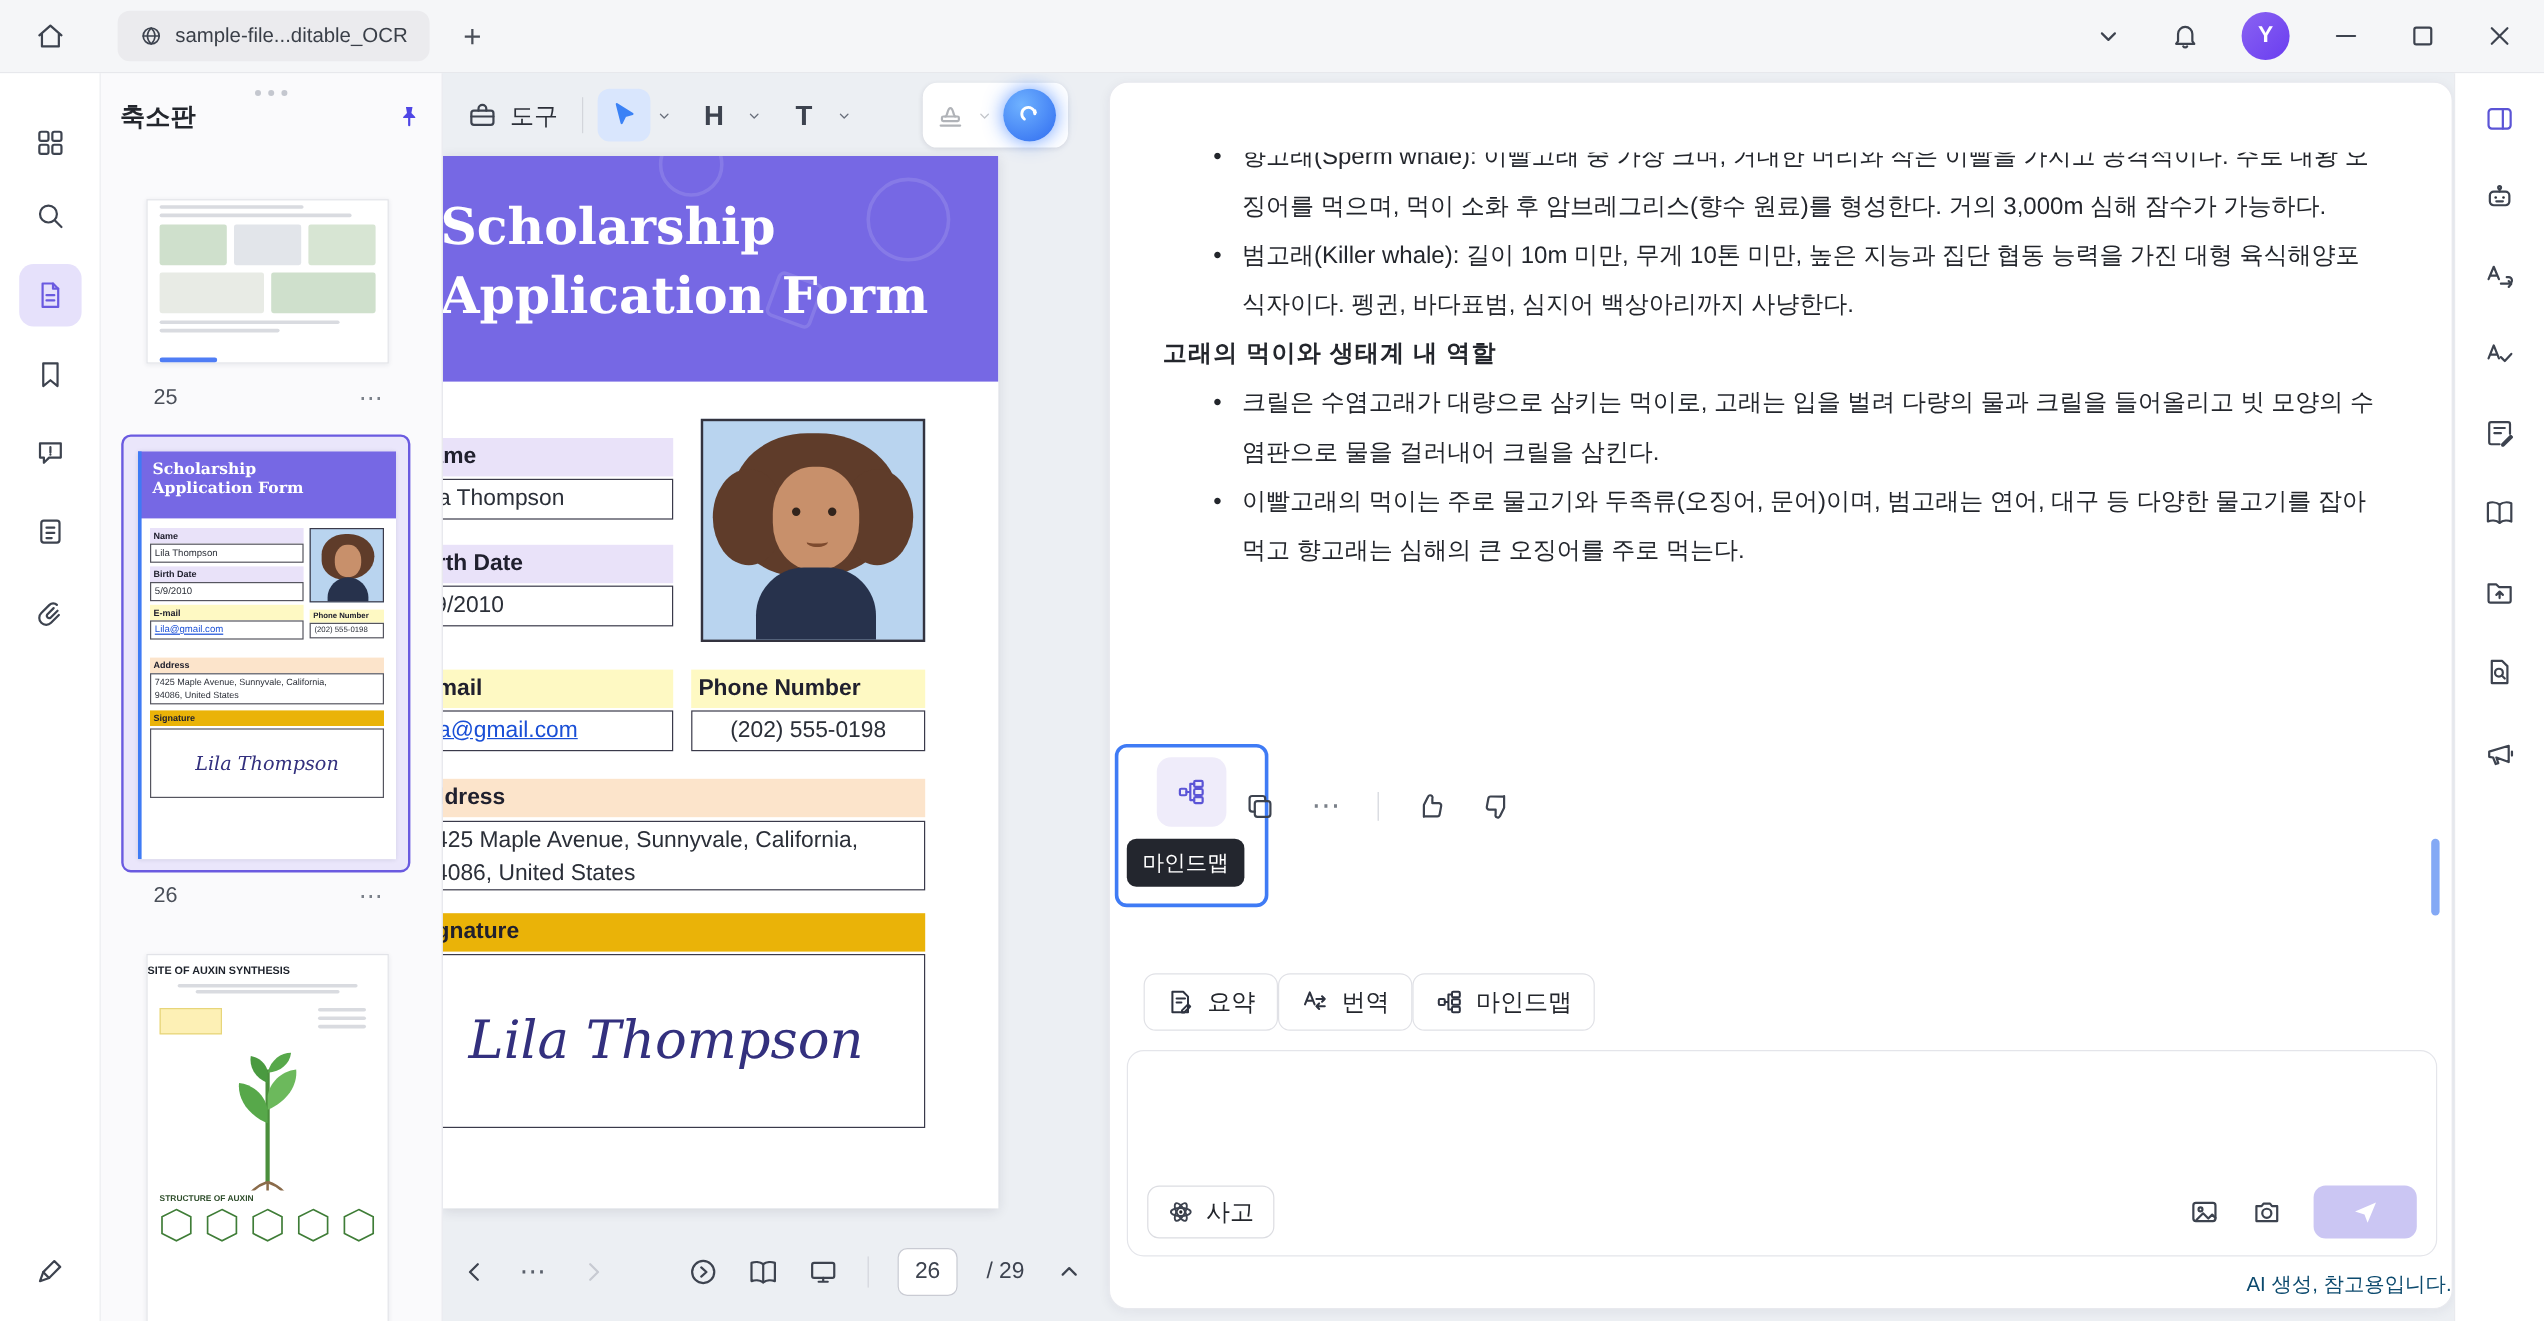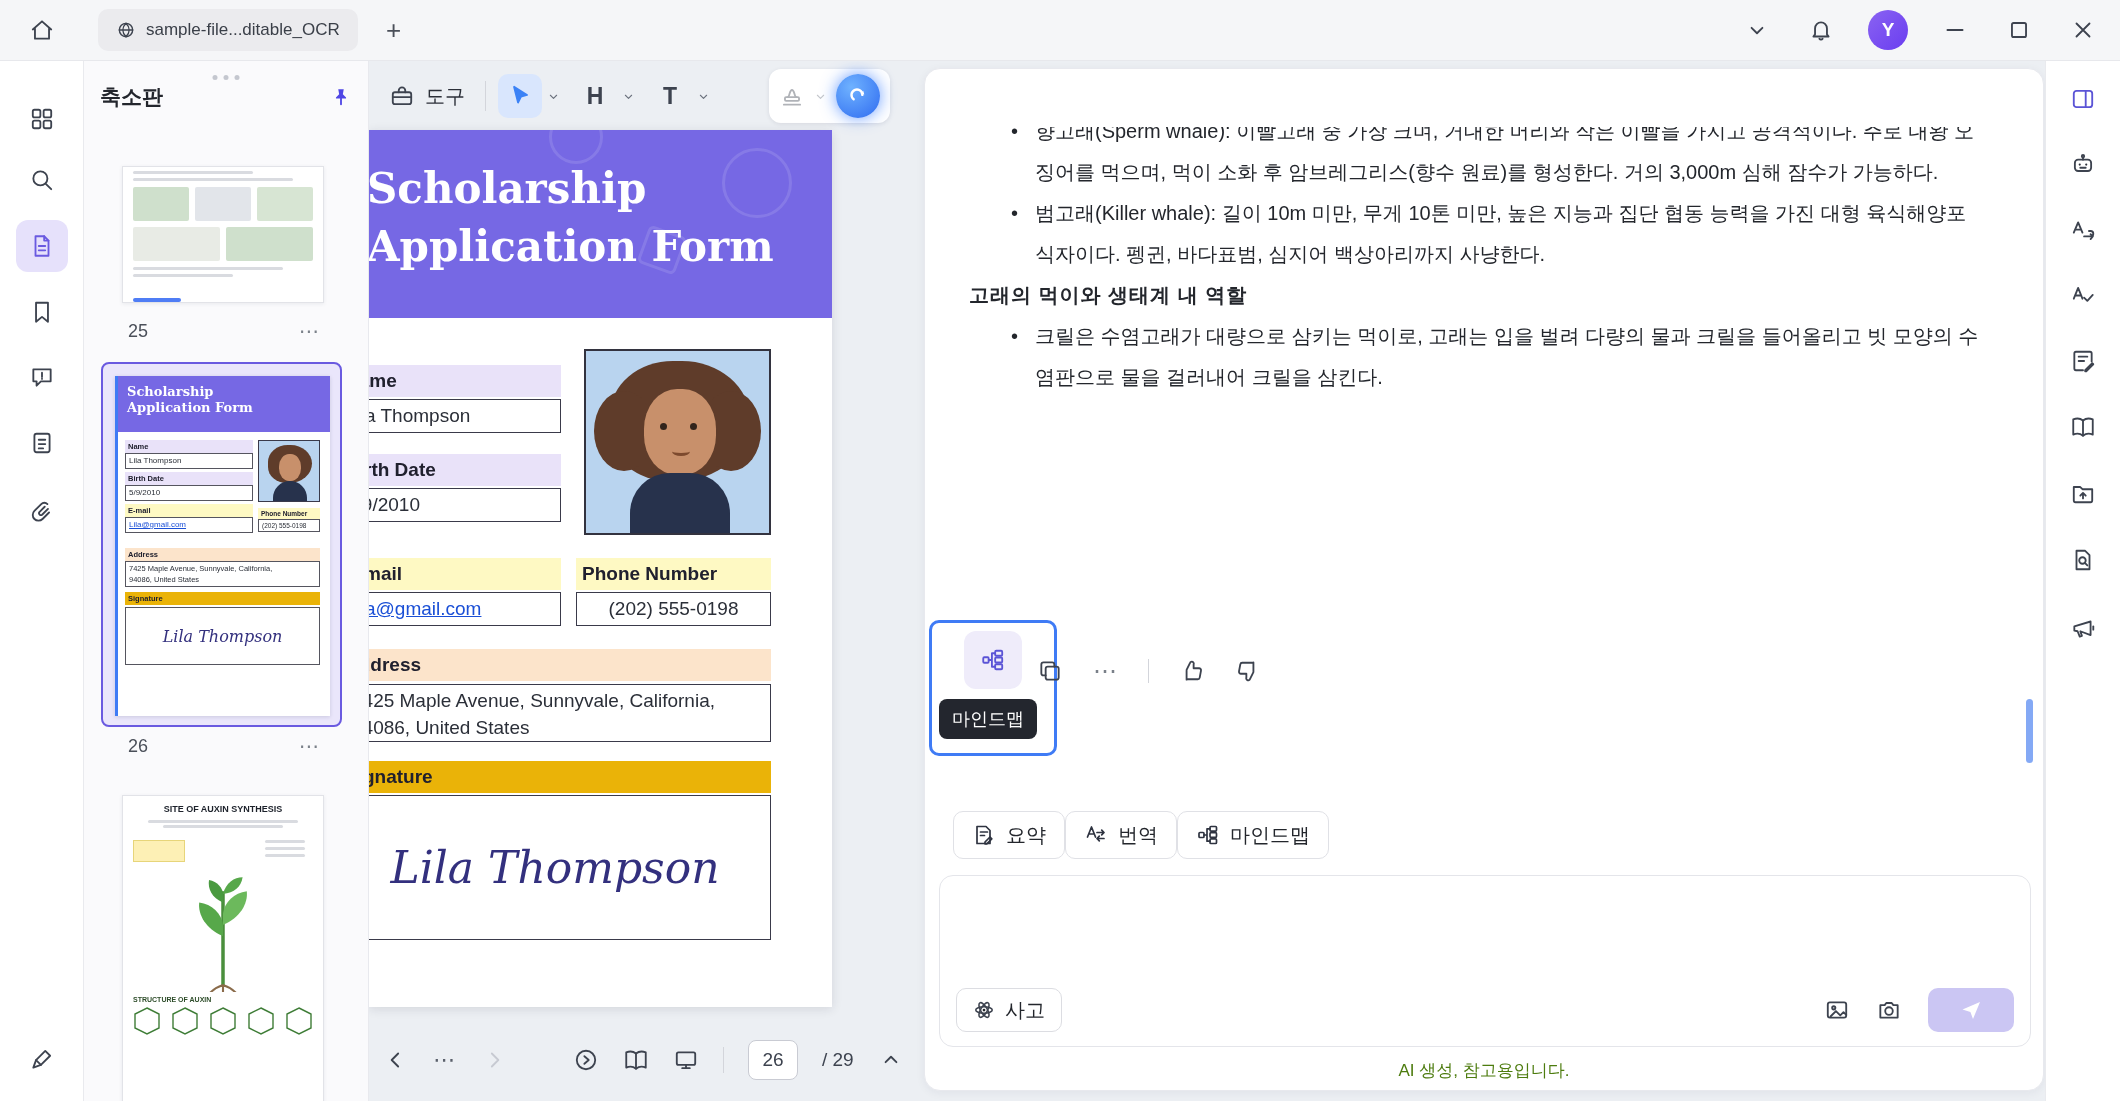--- a/index.html
+++ b/index.html
@@ -55,21 +55,21 @@
   .mini-phone{position:absolute;right:10px;top:132px;width:62px}
   .mini-phone .mini-lbl{font-size:6.5px;height:11px}
   .mini-phone .mini-val{font-size:6.5px;height:13px}
   .mini-wide{position:absolute;left:10px;top:172px;width:195px}
   .mini-addr{height:26px;border:1px solid #55555f;font-size:7.5px;line-height:1.4;padding:2px 0 0 3px;background:#fff}
   .mini-siglbl{position:absolute;left:10px;top:216px;width:195px}
   .mini-sigbox{position:absolute;left:10px;top:231px;width:195px;height:58px;border:1px solid #55555f;display:flex;align-items:center;justify-content:center}
   .mini-sig{font-family:"DejaVu Serif","Liberation Serif",serif;font-style:italic;font-size:16px;color:#33307e}
   
   #thumb27{left:38px;top:734px;width:202px;height:340px}
-  .t27-title{font-size:9px;font-weight:bold;text-align:center;margin-top:8px;color:#1d222b}
+  .t27-title{font-size:9px;font-weight:bold;text-align:left;margin-top:8px;color:#1d222b}
   .t27-sub{font-size:7px;font-weight:bold;color:#2e4d2a;margin:4px 0 0 10px}
   .ybox{position:absolute;left:10px;top:44px;width:52px;height:22px;background:#fdf0b5;border:1px solid #e7d57a}
   .t27-lines{position:absolute;right:8px;top:40px;width:60px}
 
   
   #workspace{position:absolute;left:369px;top:61px;width:1676px;height:1040px;background:#eceff3;overflow:hidden}
 
   
   #pdf-toolbar{position:absolute;left:12px;top:7px;height:56px;display:flex;align-items:center;gap:12px}
   .tools-btn{display:flex;align-items:center;gap:10px;font-size:20px;color:#2b2f38;padding:6px 8px;border-radius:8px}
@@ -134,21 +134,21 @@
   .qa-btn{height:48px;border:1px solid #e0e1e6;border-radius:10px;background:#fff;display:flex;align-items:center;gap:10px;padding:0 18px;font-size:20px;color:#23262c}
   .qa-btn .ic{width:24px;height:24px;stroke:#2e3340}
   
   .input-box{position:absolute;left:14px;top:806px;width:1092px;height:172px;border:1px solid #e4e5ea;border-radius:14px;background:#fff}
   .prompt-input{position:absolute;left:20px;top:16px;width:1000px;height:32px;border:none;outline:none;font-size:20px;color:#23262c;font-family:inherit;background:transparent}
   .prompt-input::placeholder{color:#9aa0ab}
   .think-btn{position:absolute;left:16px;bottom:14px;height:44px;border:1px solid #dcdde2;border-radius:10px;background:#fff;display:flex;align-items:center;gap:10px;padding:0 16px;font-size:20px;color:#23262c}
   .in-right{position:absolute;right:16px;bottom:14px;display:flex;align-items:center;gap:26px}
   .send-btn{width:86px;height:44px;border-radius:10px;background:#cbc6f3;display:flex;align-items:center;justify-content:center}
   .send-btn svg{width:24px;height:24px}
-  .disclaimer{position:absolute;bottom:8px;left:0;width:100%;text-align:center;font-size:17px;color:#4d7c0f}
+  .disclaimer{position:absolute;bottom:8px;left:0;width:100%;text-align:right;font-size:17px;color:#0c4a6e}
 
   
   #right-rail{position:absolute;left:2045px;top:61px;width:75px;height:1040px;background:#fff;border-left:1px solid #e9eaee}
   #right-rail .rail-btn{left:11px}
   .rail-btn.accent .ic{stroke:#5b54d6}
 </style>
 </head>
 <body>
 
 <div id="app">
@@ -527,20 +527,21 @@
     </div>
 
     <div id="ai-panel">
 
       <div id="chat">
         <div class="inner">
           <div class="blk">향고래(Sperm whale): 이빨고래 중 가장 크며, 거대한 머리와 작은 이빨을 가지고 공격적이다. 주로 대왕 오징어를 먹으며, 먹이 소화 후 암브레그리스(향수 원료)를 형성한다. 거의 3,000m 심해 잠수가 가능하다.</div>
           <div class="blk">범고래(Killer whale): 길이 10m 미만, 무게 10톤 미만, 높은 지능과 집단 협동 능력을 가진 대형 육식해양포식자이다. 펭귄, 바다표범, 심지어 백상아리까지 사냥한다.</div>
           <div class="blk-h">고래의 먹이와 생태계 내 역할</div>
           <div class="blk">크릴은 수염고래가 대량으로 삼키는 먹이로, 고래는 입을 벌려 다량의 물과 크릴을 들어올리고 빗 모양의 수염판으로 물을 걸러내어 크릴을 삼킨다.</div>
+          <div class="blk">이빨고래의 먹이는 주로 물고기와 두족류(오징어, 문어)이며, 범고래는 연어, 대구 등 다양한 물고기를 잡아먹고 향고래는 심해의 큰 오징어를 주로 먹는다.</div>
         </div>
       </div>
 
       <div class="hl-box">
         <div class="mindmap-btn">
           <span>
               <svg class="ic" viewBox="0 0 24 24" style="stroke:#5b54d6">
                 <rect x="3" y="9.5" width="5" height="5" rx="1"></rect>
                 <path d="M8 12h3m0-6.2h3m-3 12.4h3M11 5.8v12.4"></path>
                 <rect x="14" y="3.5" width="6.5" height="4.6" rx="1"></rect>

